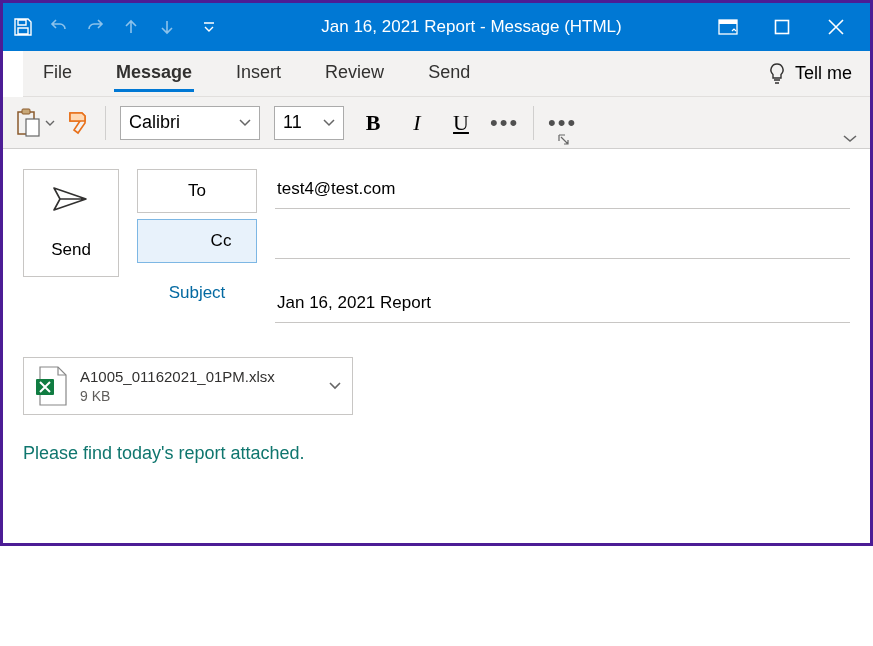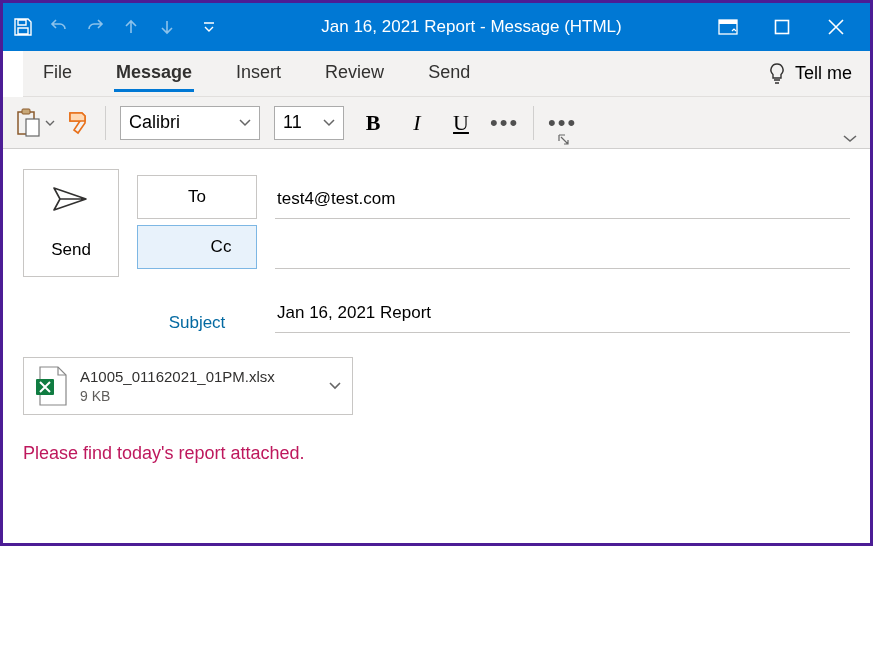--- a/index.html
+++ b/index.html
@@ -36,38 +36,38 @@
     .more-dots { font-size: 22px; letter-spacing: 2px; cursor: pointer; color:#505050; }
     .dialog-launcher { position: absolute; right: 300px; bottom: 2px; font-size: 10px; cursor: pointer; }
     .collapse-arrow { position: absolute; right: 12px; bottom: 4px; cursor: pointer; }
     
     
     .compose-area { flex: 1; background: #fff; padding: 20px 20px 0 20px; display: flex; flex-direction: column; overflow: hidden; }
     .compose-header { display: flex; gap: 18px; }
     .send-btn { width: 96px; height: 108px; border: 1px solid #c8c6c4; display: flex; flex-direction: column; align-items: center; justify-content: center; gap: 28px; cursor: pointer; }
     .send-label { font-size: 17px; }
     .fields { flex: 1; display: flex; flex-direction: column; }
-    .field-row { display: flex; align-items: flex-end; height: 50px; gap: 18px; }
+    .field-row { display: flex; align-items: flex-start; height: 50px; gap: 18px; }
     .to-btn, .cc-btn { width: 120px; height: 44px; border: 1px solid #c8c6c4; display: flex; align-items: center; justify-content: center; font-size: 17px; cursor: pointer; }
     .cc-btn { background: #e8f2fb; border: 1px solid #7db7e4; padding-left: 48px; }
     .subject-label { width: 120px; text-align: center; color: #0369a1; font-size: 17px; }
     .field-input { flex: 1; border: none; border-bottom: 1px solid #c8c6c4; font-size: 17px; padding: 8px 2px; outline: none; height: 40px; background: transparent; }
     .subject-row { margin-top: 14px; }
     
     
     .attachments { margin-top: 24px; }
     .attachment-chip { width: 330px; height: 58px; border: 1px solid #c8c6c4; display: flex; align-items: center; padding: 0 10px; gap: 12px; cursor: pointer; }
     .excel-icon { width: 34px; height: 42px; position: relative; flex-shrink: 0; }
     .attachment-info { flex: 1; display: flex; flex-direction: column; line-height: 1.3; }
     .attachment-name { font-size: 15px; color: #323130; }
     .attachment-size { font-size: 14px; color: #605e5c; }
     .attachment-dropdown { cursor: pointer; }
     
     
-    .message-body { margin-top: 28px; font-size: 18px; color: #be185d; padding-left: 0; outline: none; }
+    .message-body { margin-top: 28px; font-size: 18px; color: #0f766e; padding-left: 0; outline: none; }
     
     svg { display: block; }
   </style>
 </head>
 <body>
 
 <div class="window">
 
   <div class="title-bar">
     <div class="title-bar-left">

